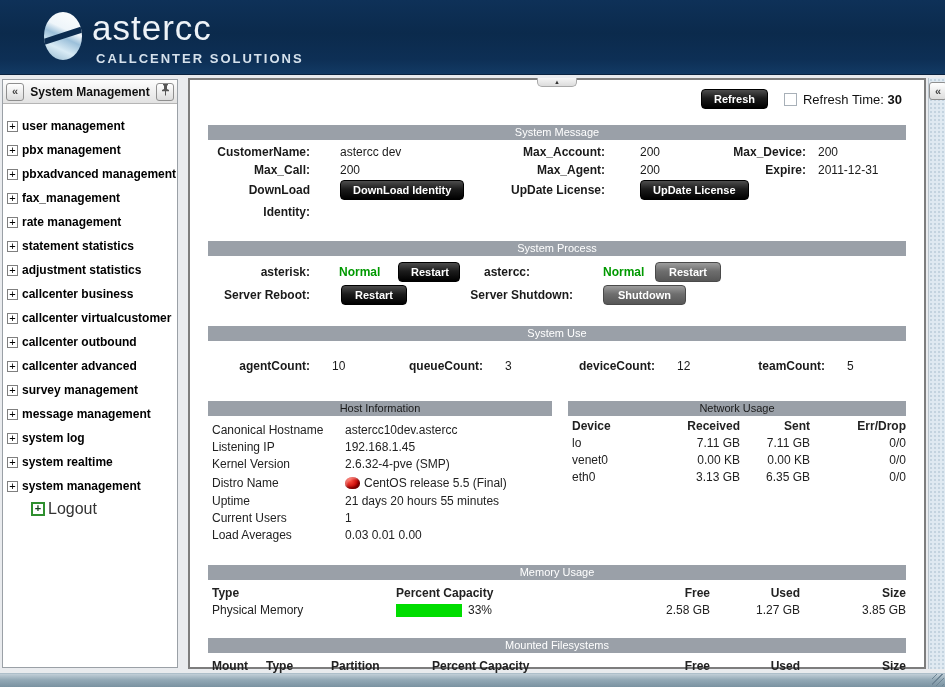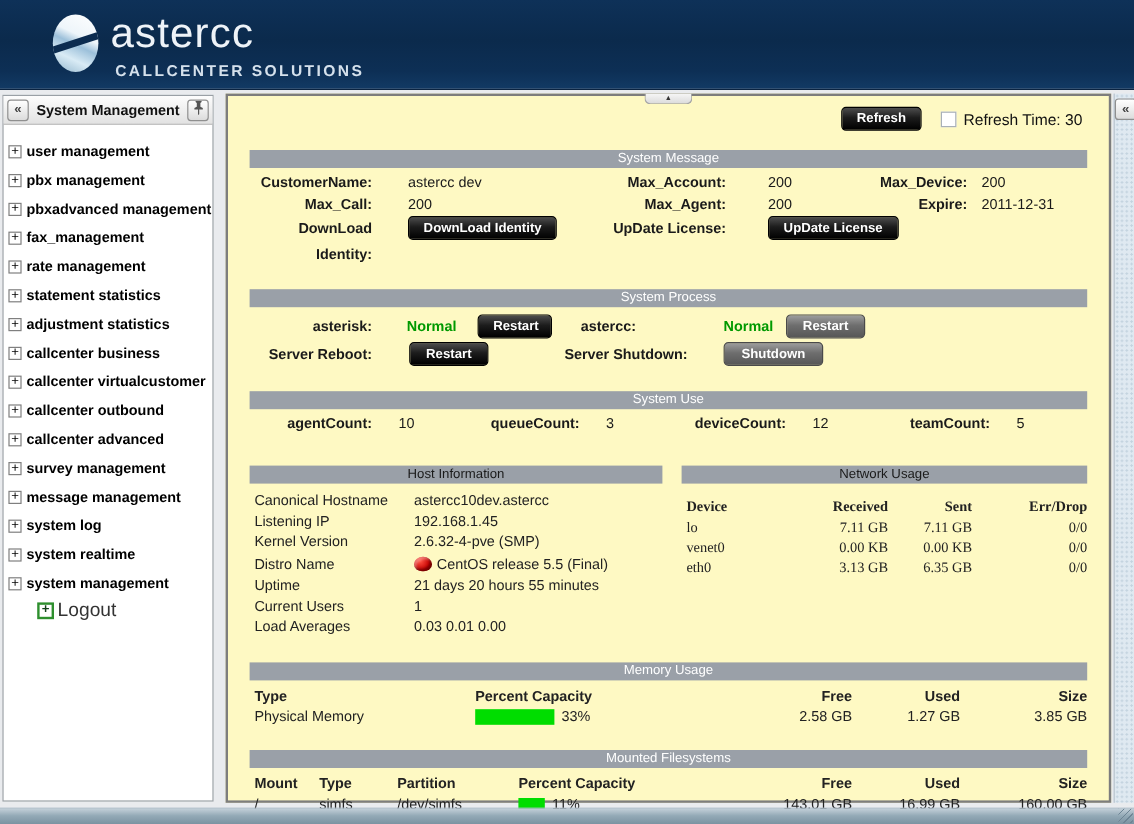--- a/index.html
+++ b/index.html
@@ -67,21 +67,21 @@
   .logout-row { display:flex; align-items:center; height:22px; margin-left:28px; cursor:pointer; }
   .logout-icon {
     width:14px; height:14px; border:2px solid #2e8f2e; background:#fff;
     font-size:11px; line-height:9px; text-align:center; color:#14421a; font-weight:bold;
     display:inline-block;
   }
   .logout-label { margin-left:3px; font-size:16px; color:#333; }
   
   .main-panel {
     position:absolute; left:188px; top:78px; width:738px; height:591px;
-    background:#fef9c3; border:2px solid #7d7d7d;
+    background:#ffffff; border:2px solid #7d7d7d;
   }
   .north-tab {
     position:absolute; top:-2px; left:50%; transform:translateX(-50%);
     width:40px; height:9px; background:linear-gradient(#f6f6f6,#dcdcdc);
     border:1px solid #a8a8a8; border-top:none; border-radius:0 0 5px 5px;
     text-align:center; font-size:6px; line-height:8px; color:#333; cursor:pointer;
   }
   .toolbar {
     display:flex; align-items:center; justify-content:flex-end;
     margin:9px 20px 0 0; height:20px;
@@ -96,21 +96,21 @@
     background:linear-gradient(180deg,#9d9d9d,#6e6e6e 45%,#575757);
     border:1px solid #4a4a4a; border-radius:4px; color:#fff;
     font-weight:bold; font-size:11px; padding:3px 12px; cursor:pointer;
     font-family:inherit; white-space:nowrap;
   }
   .checkbox {
     width:13px; height:13px; background:#fff; border:1px solid #a8b0b8;
     display:inline-block; margin:0 6px 0 16px; cursor:pointer;
   }
   .refresh-time { font-size:13px; color:#111; margin-right:2px; }
-  .refresh-time b { font-weight:normal; }
+  .refresh-time b { font-weight:bold; }
   .section { margin:0 18px; }
   .section-bar {
     height:15px; background:#9aa0a8; color:#fff;
     text-align:center; font-size:11px; line-height:15px;
   }
   .section-bar.dark-text { color:#1a1a1a; }
   
   .kv-grid {
     display:grid; grid-template-columns:102px 140px 155px 120px 81px 1fr;
     line-height:18px; margin-top:3px;
@@ -120,37 +120,37 @@
   .kv-grid .val2 { padding-left:35px; }
   .kv-grid .val3 { padding-left:12px; }
   .kv-grid .btn-cell { line-height:normal; padding-top:1px; padding-bottom:2px; }
   
   .proc-row { display:flex; align-items:center; height:23px; }
   .proc-row .lbl { font-weight:bold; text-align:right; display:inline-block; }
   .status-ok { color:#009900; font-weight:bold; }
   
   .use-grid {
     display:grid; grid-template-columns:102px 90px 83px 90px 82px 90px 80px 1fr;
-    line-height:18px; margin-top:3px;
+    line-height:18px; margin-top:16px;
   }
   .use-grid .lbl { text-align:right; font-weight:bold; }
   .use-grid .val { padding-left:22px; }
   
   .two-col { display:flex; gap:16px; margin:26px 18px 0; }
   .host-panel { width:344px; }
   .net-panel { width:338px; }
   .host-grid { display:grid; grid-template-columns:133px 1fr; padding:6px 0 0 4px; line-height:17px; color:#222; }
   .host-grid .icon-row { display:flex; align-items:center; height:20px; }
   .redhat-icon {
     width:15px; height:12px; margin-right:4px; display:inline-block;
     background:radial-gradient(circle at 35% 30%, #ff5040, #c40000 60%, #8e0000 100%);
     border-radius:50% 50% 46% 46%;
     box-shadow:inset -2px -2px 2px rgba(0,0,0,0.35), inset 2px 2px 2px rgba(255,255,255,0.35);
   }
-  .net-grid { display:grid; grid-template-columns:94px 78px 70px 96px; padding-top:11px; line-height:17px; color:#222;font-family:Liberation Serif, serif; }
+  .net-grid { display:grid; grid-template-columns:94px 78px 70px 96px; padding-top:2px; line-height:17px; color:#222; }
   .net-grid .c0 { padding-left:4px; text-align:left; }
   .net-grid .r { text-align:right; }
   .net-grid .hdr { font-weight:bold; }
   
   .mem-grid { display:grid; grid-template-columns:188px 170px 144px 90px 106px; line-height:17px; padding-top:5px; color:#222; }
   .mem-grid .hdr { font-weight:bold; }
   .mem-grid .r { text-align:right; }
   .bar-cell { display:flex; align-items:center; }
   .green-bar { height:13px; background:#00dd00; display:inline-block; }
   .green-bar.small { height:12px; }

